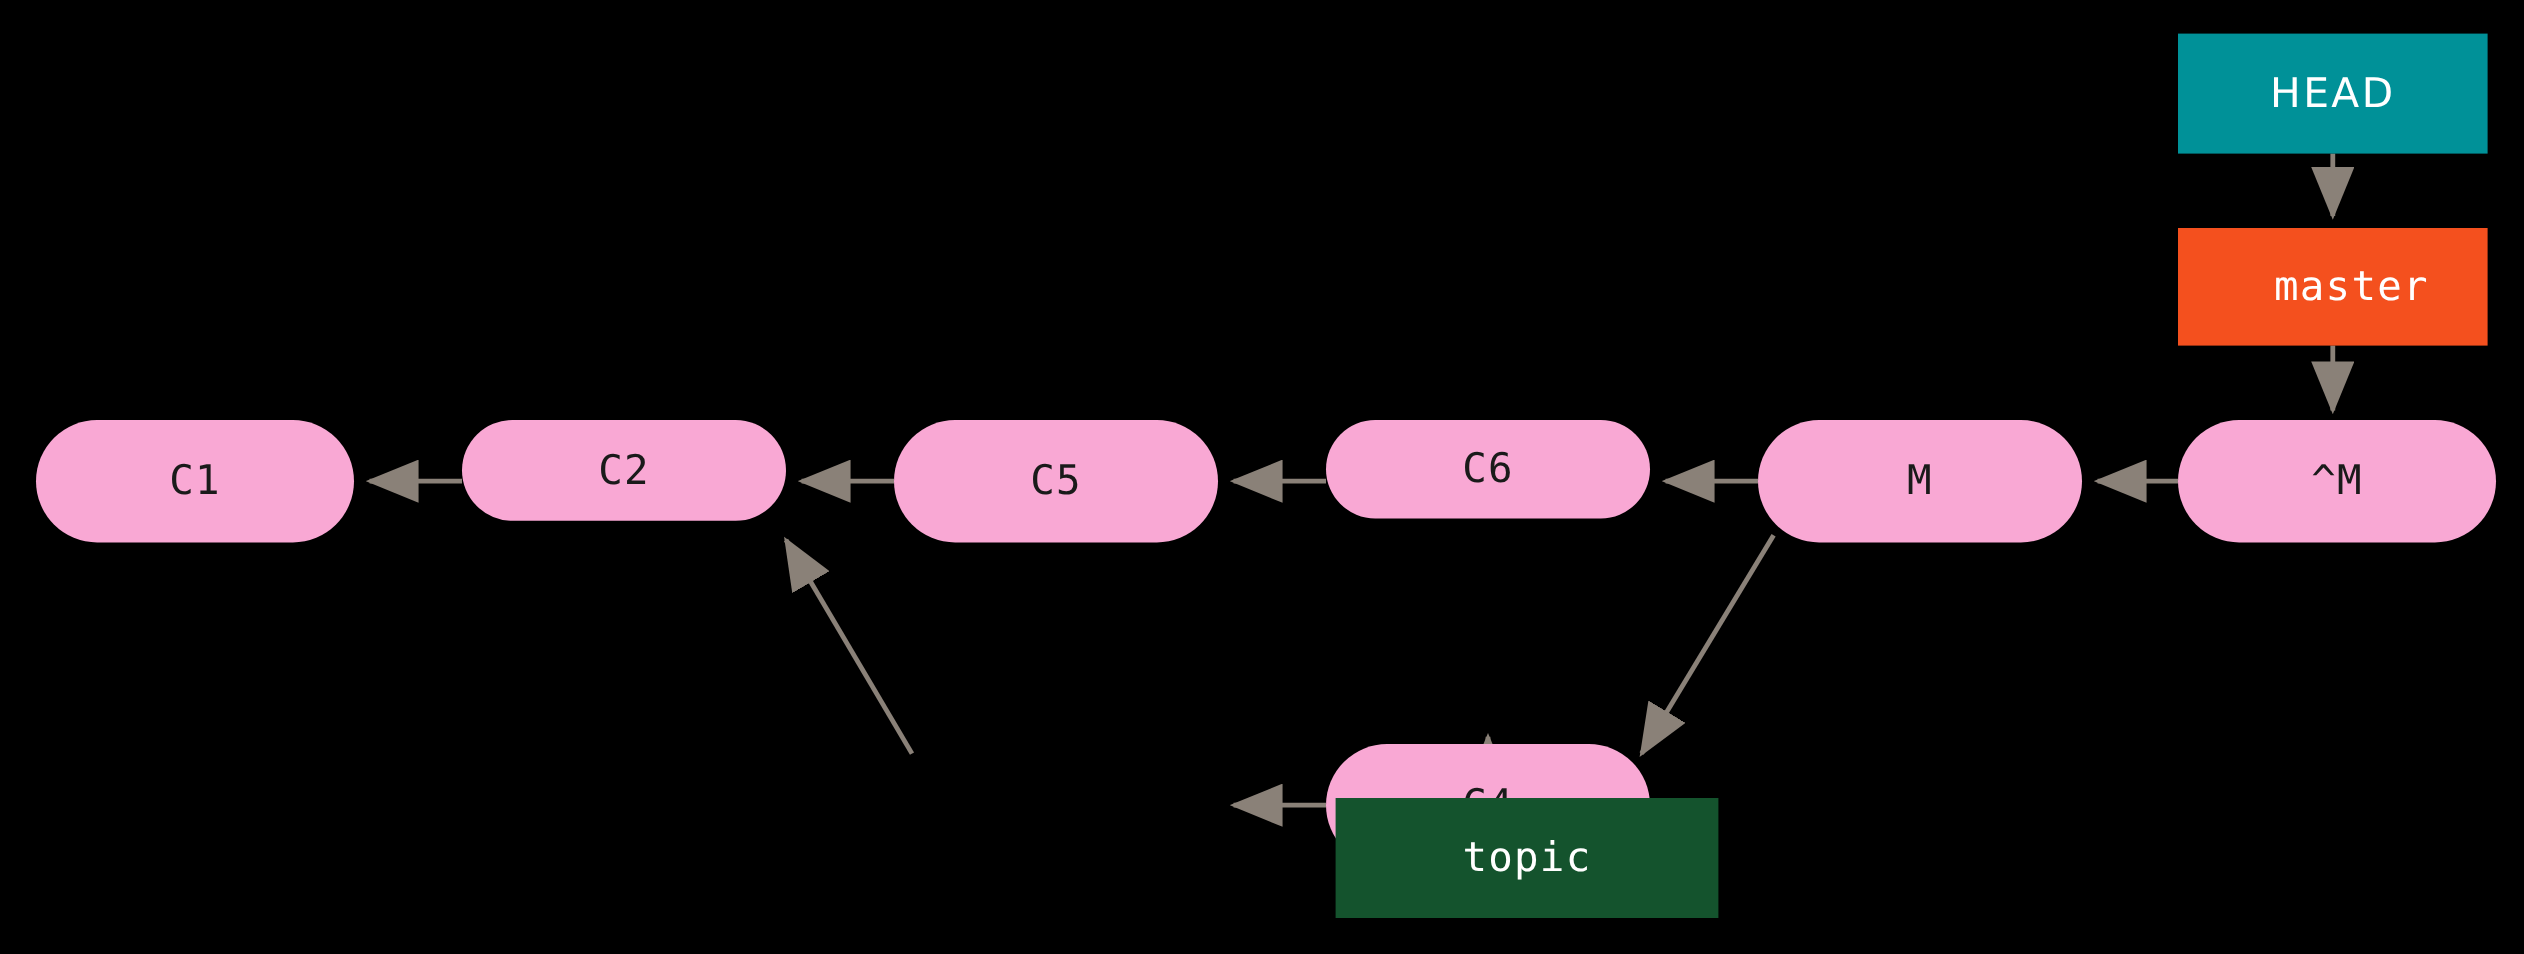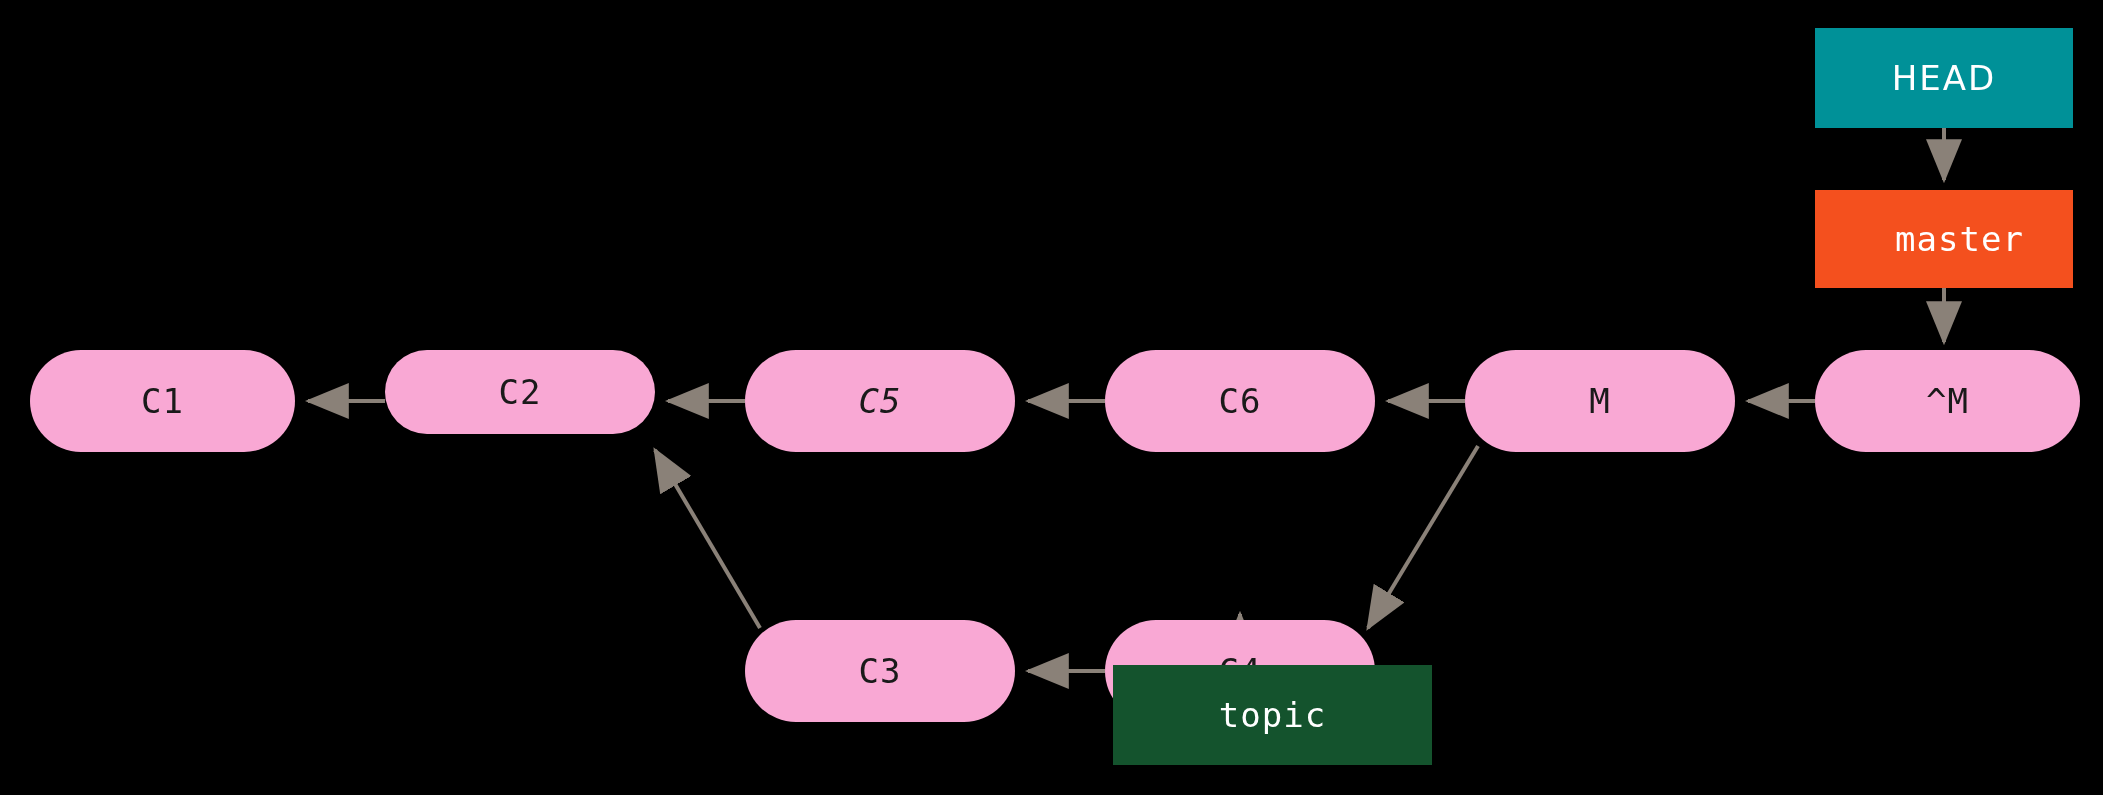--- a/index.html
+++ b/index.html
@@ -83,34 +83,31 @@
       <line x1="1240" y1="665" x2="1240" y2="614"></line>
     </g>
   </svg>
 
   <div class="commit" style="left:30px; top:350px; width:265px; height:102px;">
     <span>C1</span>
   </div>
   <div class="commit" style="left:385px; top:350px; width:270px; height:84px;">
     <span>C2</span>
   </div>
-  <div class="commit" style="left:745px; top:350px; width:270px; height:102px;font-style:italic;">
+  <div class="commit" style="left:745px; top:350px; width:270px; height:102px;">
     <span>C5</span>
   </div>
-  <div class="commit" style="left:1105px; top:350px; width:270px; height:102px;">
+  <div class="commit" style="left:1105px; top:350px; width:270px; height:82px;">
     <span>C6</span>
   </div>
   <div class="commit" style="left:1465px; top:350px; width:270px; height:102px;">
     <span>M</span>
   </div>
   <div class="commit" style="left:1815px; top:350px; width:265px; height:102px;">
     <span>^M</span>
-  </div>
-  <div class="commit" style="left:745px; top:620px; width:270px; height:102px;">
-    <span>C3</span>
   </div>
   <div class="commit" style="left:1105px; top:620px; width:270px; height:102px;">
     <span>C4</span>
   </div>
 
   <div class="reflabel head" style="left:1815px; top:28px; width:258px; height:100px; background:#009198;">
     <span>HEAD</span>
   </div>
   <div class="reflabel" style="left:1815px; top:190px; width:258px; height:98px; background:#F4501E;padding-left:31px;">
     <span>master</span>

